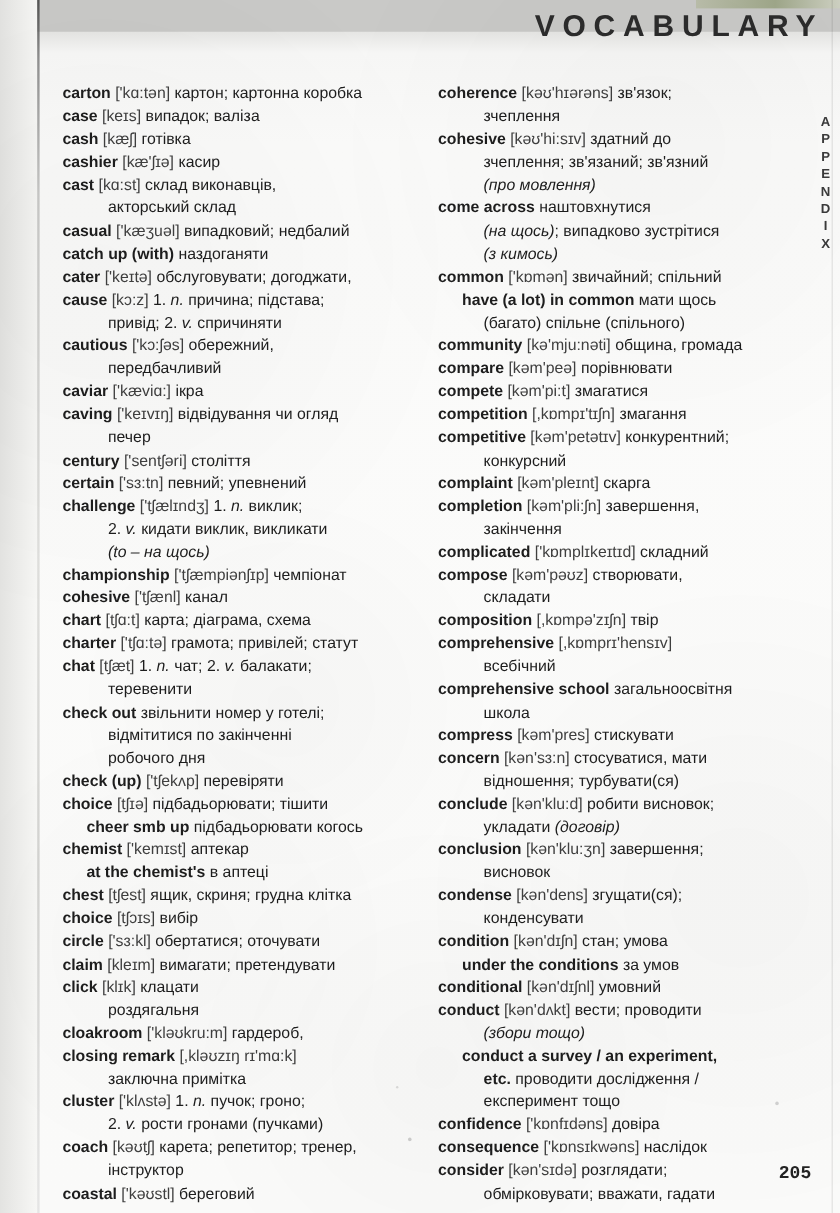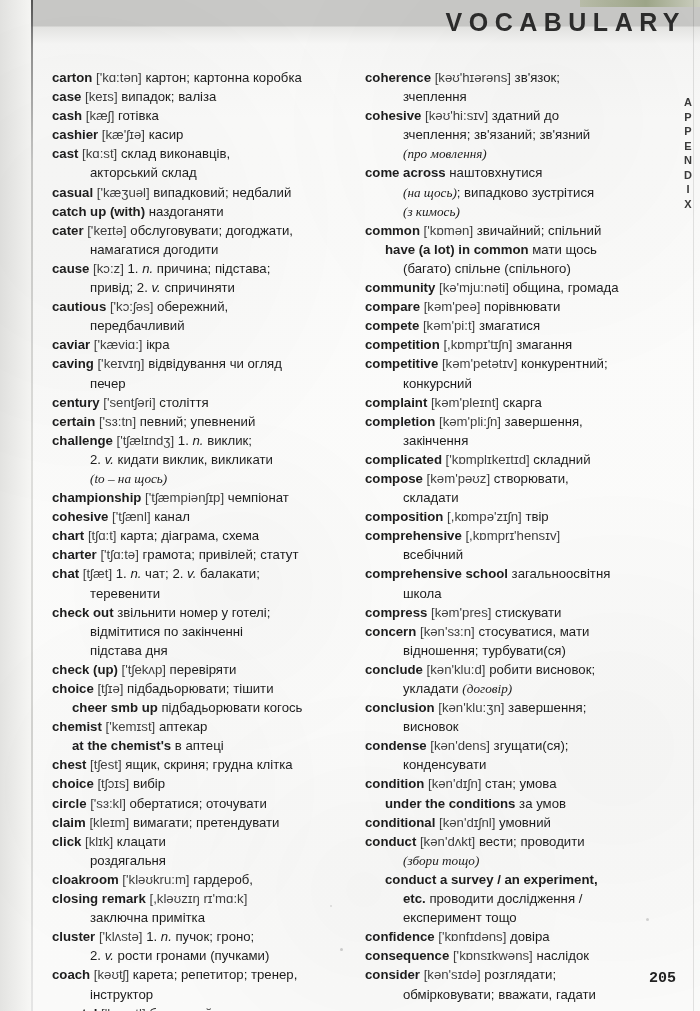--- a/index.html
+++ b/index.html
@@ -110,21 +110,21 @@
     padding: 0;
     text-indent: 0;
   }
   
   .entry.hang { padding-left: 38px; text-indent: -38px; }
   .entry.sub  { padding-left: 58px; text-indent: -38px; }
   .entry.sub2 { padding-left: 58px; text-indent: -20px; }
 
   .hw { font-weight: bold; }
   .ipa { font-weight: normal; color: #3f3f3f; }
-  .it  { font-style: italic; font-family: Liberation Serif, serif; }
+  .it  { font-style: italic; }
   .pos { font-style: italic; }
 
   
   #folio {
     position: absolute;
     right: 24px;
     bottom: 24px;
     font-size: 15px;
     font-weight: bold;
     color: #222;
@@ -155,42 +155,41 @@
   <div class="column" id="col-left">
       <div class="entry hang"><span class="hw">carton</span><span class="ipa"> ['kɑ:tən]</span><span> картон; картонна коробка</span></div>
       <div class="entry hang"><span class="hw">case</span><span class="ipa"> [keɪs]</span><span> випадок; валіза</span></div>
       <div class="entry hang"><span class="hw">cash</span><span class="ipa"> [kæʃ]</span><span> готівка</span></div>
       <div class="entry hang"><span class="hw">cashier</span><span class="ipa"> [kæ'ʃɪə]</span><span> касир</span></div>
       <div class="entry hang"><span class="hw">cast</span><span class="ipa"> [kɑ:st]</span><span> склад виконавців,</span></div>
       <div class="entry sub2"><span>акторський склад</span></div>
       <div class="entry hang"><span class="hw">casual</span><span class="ipa"> ['kæʒuəl]</span><span> випадковий; недбалий</span></div>
       <div class="entry hang"><span class="hw">catch up (with)</span><span> наздоганяти</span></div>
       <div class="entry hang"><span class="hw">cater</span><span class="ipa"> ['keɪtə]</span><span> обслуговувати; догоджати,</span></div>
-      <div class="entry sub2"><span>намагатися догодити</span></div>
       <div class="entry hang"><span class="hw">cause</span><span class="ipa"> [kɔ:z]</span><span> 1.</span><span class="pos"> n.</span><span> причина; підстава;</span></div>
       <div class="entry sub2"><span>привід; 2.</span><span class="pos"> v.</span><span> спричиняти</span></div>
       <div class="entry hang"><span class="hw">cautious</span><span class="ipa"> ['kɔ:ʃəs]</span><span> обережний,</span></div>
       <div class="entry sub2"><span>передбачливий</span></div>
       <div class="entry hang"><span class="hw">caviar</span><span class="ipa"> ['kæviɑ:]</span><span> ікра</span></div>
       <div class="entry hang"><span class="hw">caving</span><span class="ipa"> ['keɪvɪŋ]</span><span> відвідування чи огляд</span></div>
       <div class="entry sub2"><span>печер</span></div>
       <div class="entry hang"><span class="hw">century</span><span class="ipa"> ['sentʃəri]</span><span> століття</span></div>
       <div class="entry hang"><span class="hw">certain</span><span class="ipa"> ['sɜ:tn]</span><span> певний; упевнений</span></div>
       <div class="entry hang"><span class="hw">challenge</span><span class="ipa"> ['tʃælɪndʒ]</span><span> 1.</span><span class="pos"> n.</span><span> виклик;</span></div>
       <div class="entry sub2"><span>2.</span><span class="pos"> v.</span><span> кидати виклик, викликати</span></div>
       <div class="entry sub2"><span class="it">(to – на щось)</span></div>
       <div class="entry hang"><span class="hw">championship</span><span class="ipa"> ['tʃæmpiənʃɪp]</span><span> чемпіонат</span></div>
       <div class="entry hang"><span class="hw">cohesive</span><span class="ipa"> ['tʃænl]</span><span> канал</span></div>
       <div class="entry hang"><span class="hw">chart</span><span class="ipa"> [tʃɑ:t]</span><span> карта; діаграма, схема</span></div>
       <div class="entry hang"><span class="hw">charter</span><span class="ipa"> ['tʃɑ:tə]</span><span> грамота; привілей; статут</span></div>
       <div class="entry hang"><span class="hw">chat</span><span class="ipa"> [tʃæt]</span><span> 1.</span><span class="pos"> n.</span><span> чат; 2.</span><span class="pos"> v.</span><span> балакати;</span></div>
       <div class="entry sub2"><span>теревенити</span></div>
       <div class="entry hang"><span class="hw">check out</span><span> звільнити номер у готелі;</span></div>
       <div class="entry sub2"><span>відмітитися по закінченні</span></div>
-      <div class="entry sub2"><span>підстава дня</span></div>
+      <div class="entry sub2"><span>робочого дня</span></div>
       <div class="entry hang"><span class="hw">check (up)</span><span class="ipa"> ['tʃekʌp]</span><span> перевіряти</span></div>
       <div class="entry hang"><span class="hw">choice</span><span class="ipa"> [tʃɪə]</span><span> підбадьорювати; тішити</span></div>
       <div class="entry sub"><span class="hw">cheer smb up</span><span> підбадьорювати когось</span></div>
       <div class="entry hang"><span class="hw">chemist</span><span class="ipa"> ['kemɪst]</span><span>  аптекар</span></div>
       <div class="entry sub"><span class="hw">at the chemist's</span><span> в аптеці</span></div>
       <div class="entry hang"><span class="hw">chest</span><span class="ipa"> [tʃest]</span><span> ящик, скриня; грудна клітка</span></div>
       <div class="entry hang"><span class="hw">choice</span><span class="ipa"> [tʃɔɪs]</span><span> вибір</span></div>
       <div class="entry hang"><span class="hw">circle</span><span class="ipa"> ['sɜ:kl]</span><span> обертатися; оточувати</span></div>
       <div class="entry hang"><span class="hw">claim</span><span class="ipa"> [kleɪm]</span><span> вимагати; претендувати</span></div>
       <div class="entry hang"><span class="hw">click</span><span class="ipa"> [klɪk]</span><span> клацати</span></div>

